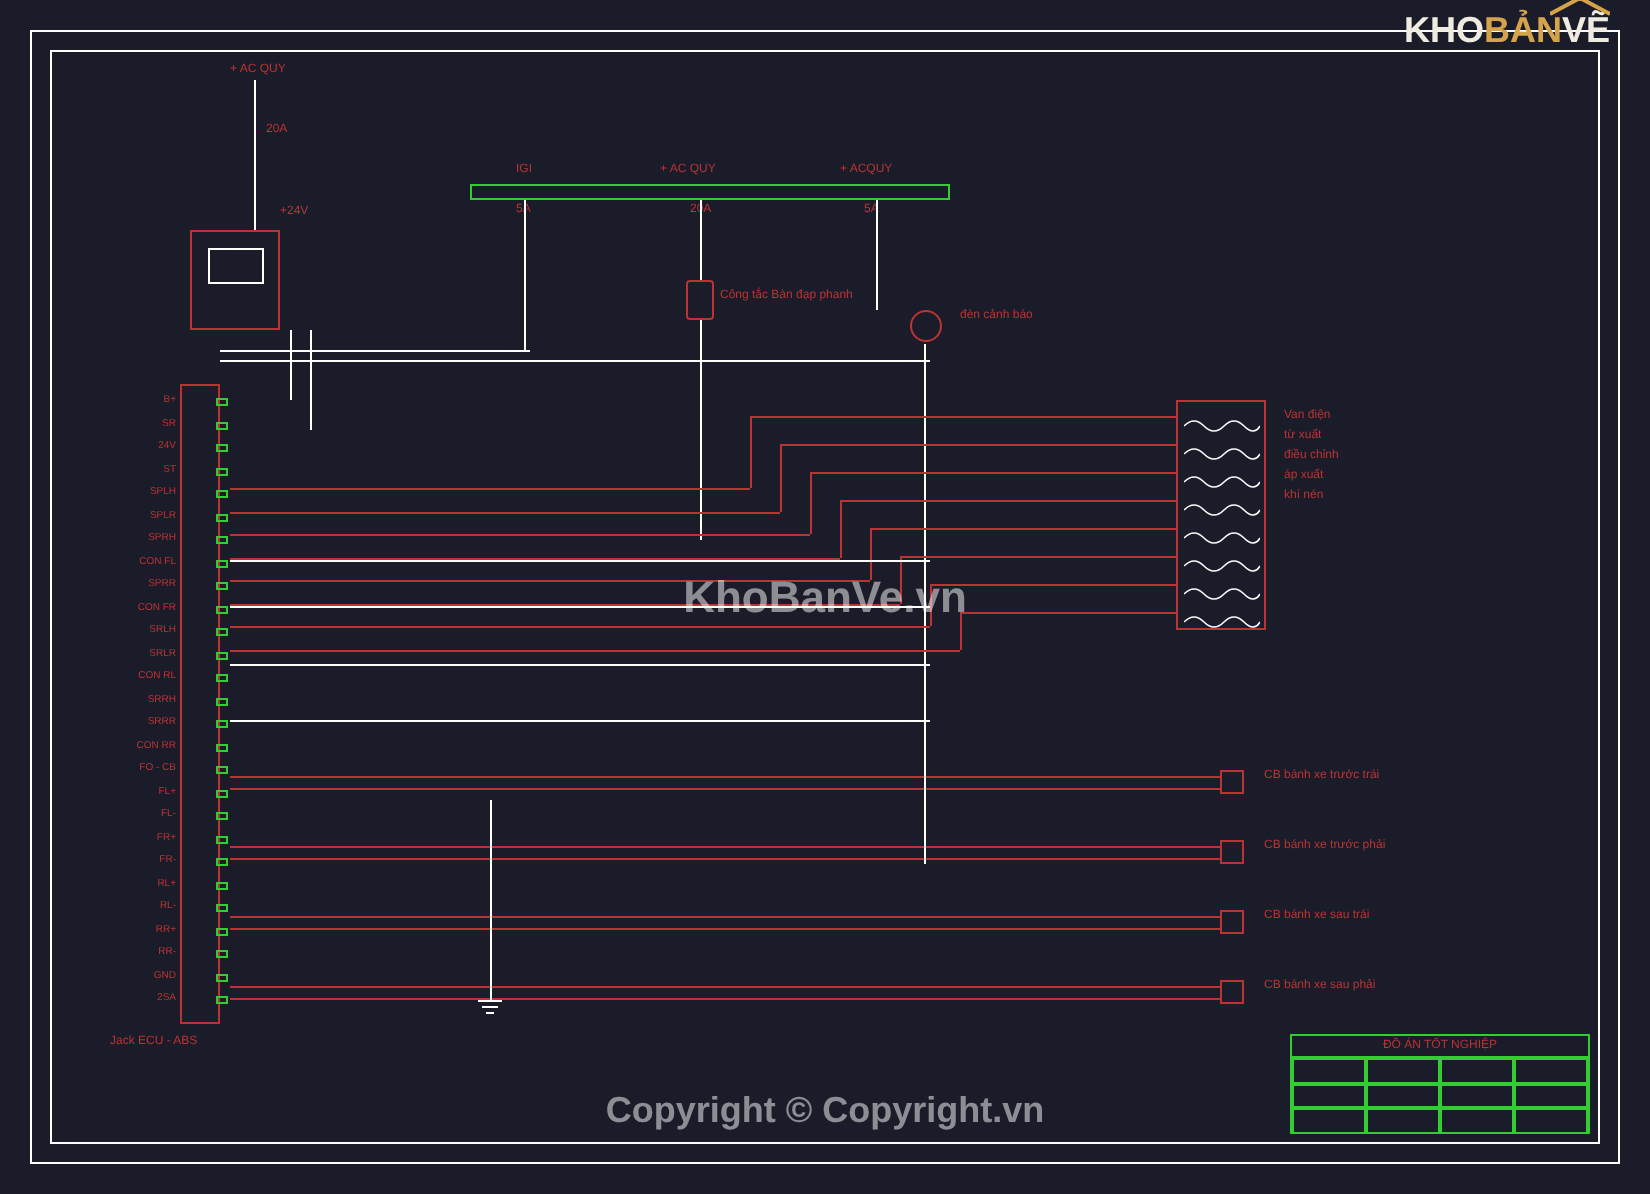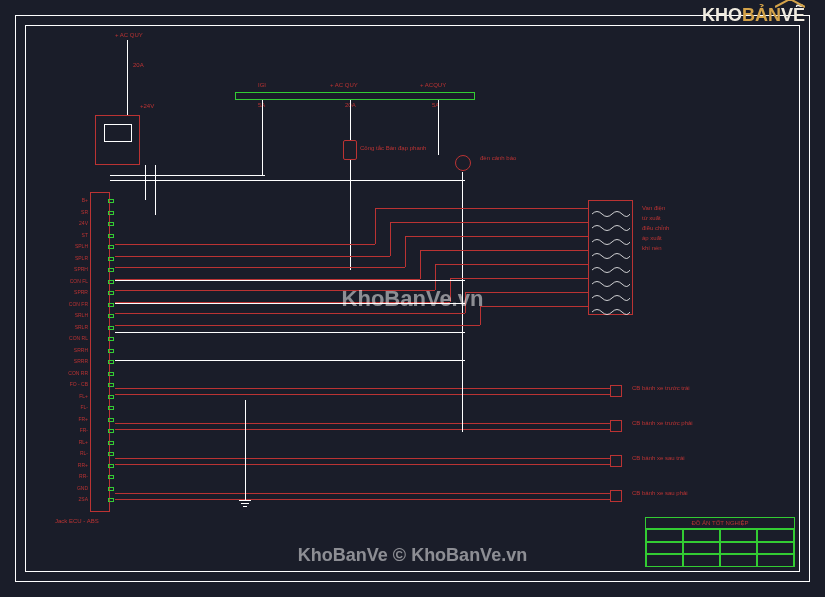--- a/index.html
+++ b/index.html
@@ -388,13 +388,13 @@
       <div class="cell"></div>
       <div class="cell"></div>
       <div class="cell"></div>
       <div class="cell"></div>
       <div class="cell"></div>
       <div class="cell"></div>
     </div>
 </div>
 
 <div class="watermark">KhoBanVe.vn</div>
-<div class="copyright">KhoBanVe © KhoBanVe.vn</div>
+<div class="copyright">Copyright © Copyright.vn</div>
 
 </body></html>

